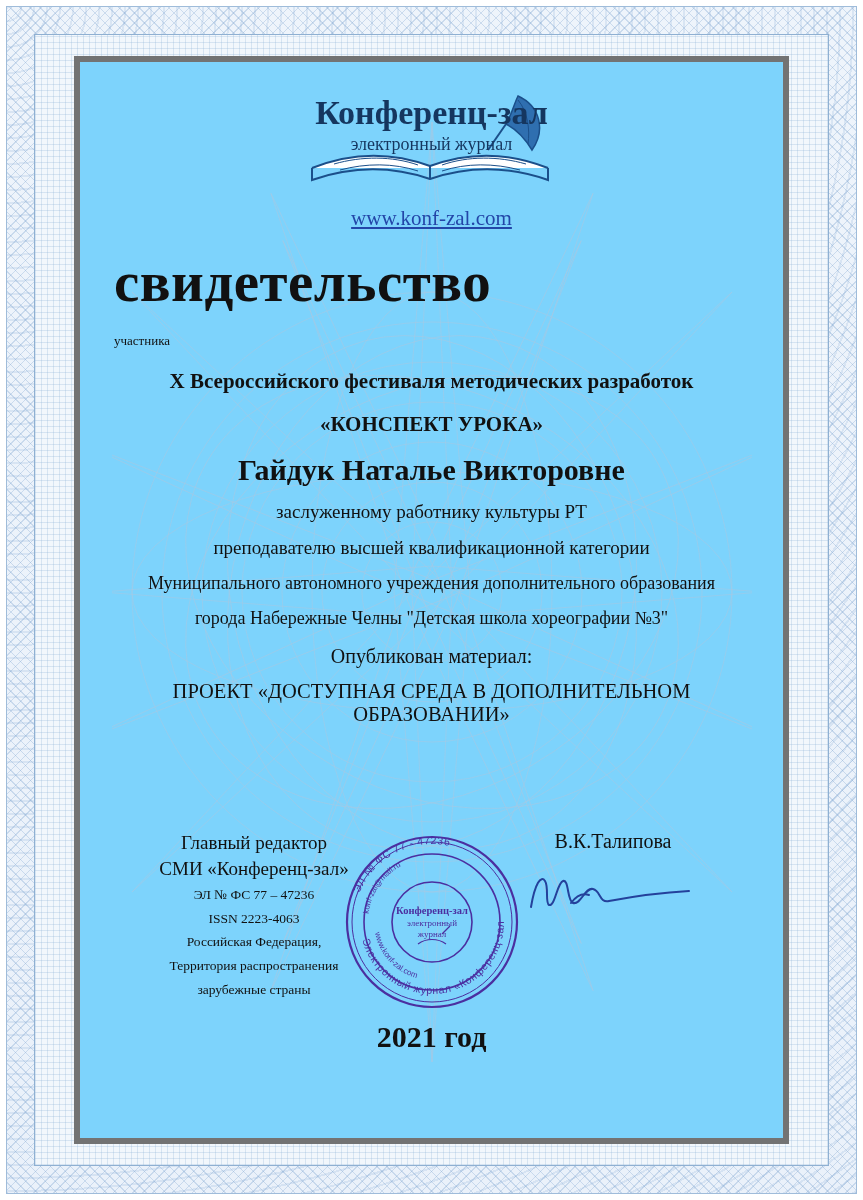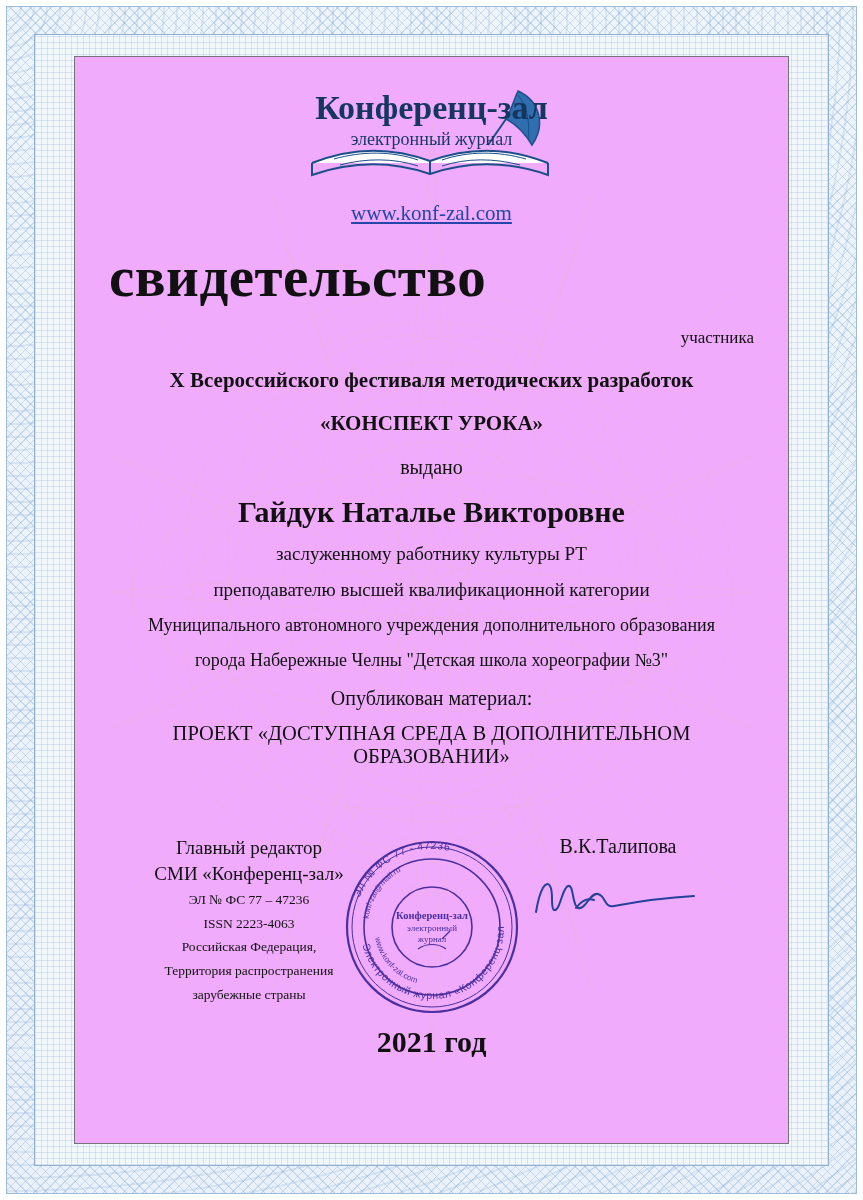--- a/index.html
+++ b/index.html
@@ -42,22 +42,22 @@
       repeating-linear-gradient(90deg, rgba(130,170,210,0.25) 0px, rgba(130,170,210,0.25) 1px, rgba(255,255,255,0) 1px, rgba(255,255,255,0) 6px),
       repeating-linear-gradient(0deg, rgba(130,170,210,0.25) 0px, rgba(130,170,210,0.25) 1px, rgba(255,255,255,0) 1px, rgba(255,255,255,0) 6px),
       #f2f7fc;
   }
   .inner-frame {
     position: absolute;
     left: 74px;
     top: 56px;
     right: 74px;
     bottom: 56px;
-    background: #f0abfc;
-    border: 1px solid #737373;
+    background: #7dd3fc;
+    border: 6px solid #737373;
     overflow: hidden;
   }
   
   .watermark {
     position: absolute;
     left: 50%;
     top: 52%;
     width: 640px;
     height: 1000px;
     transform: translate(-50%, -50%);
@@ -93,22 +93,22 @@
     font-family: "Liberation Serif", serif;
     font-weight: bold;
     font-size: 57px;
     letter-spacing: 0.5px;
     color: #111;
     line-height: 1.02;
   }
 
   .subtitle {
     margin-top: 22px;
-    text-align: right;
-    font-size: 17px;
+    text-align: left;
+    font-size: 13px;
     color: #111;
   }
   .fest-line {
     margin-top: 20px;
     text-align: center;
     font-size: 21px;
     font-weight: bold;
     color: #111;
   }
   .fest-name {
@@ -281,21 +281,20 @@
         </div>
       </div>
 
       <div class="site-url">www.konf-zal.com</div>
 
       <div class="title-main">свидетельство</div>
 
       <div class="subtitle">участника</div>
       <div class="fest-line">X Всероссийского фестиваля методических разработок</div>
       <div class="fest-name">«КОНСПЕКТ УРОКА»</div>
-      <div class="issued">выдано</div>
       <div class="recipient">Гайдук Наталье Викторовне</div>
 
       <div class="role-line">заслуженному работнику культуры РТ</div>
       <div class="role-line">преподавателю высшей квалификационной категории</div>
       <div class="role-line small">Муниципального автономного учреждения дополнительного образования</div>
       <div class="role-line small">города Набережные Челны "Детская школа хореографии №3"</div>
 
       <div class="published-label">Опубликован материал:</div>
       <div class="material-title">ПРОЕКТ «ДОСТУПНАЯ СРЕДА В ДОПОЛНИТЕЛЬНОМ ОБРАЗОВАНИИ»</div>
 

